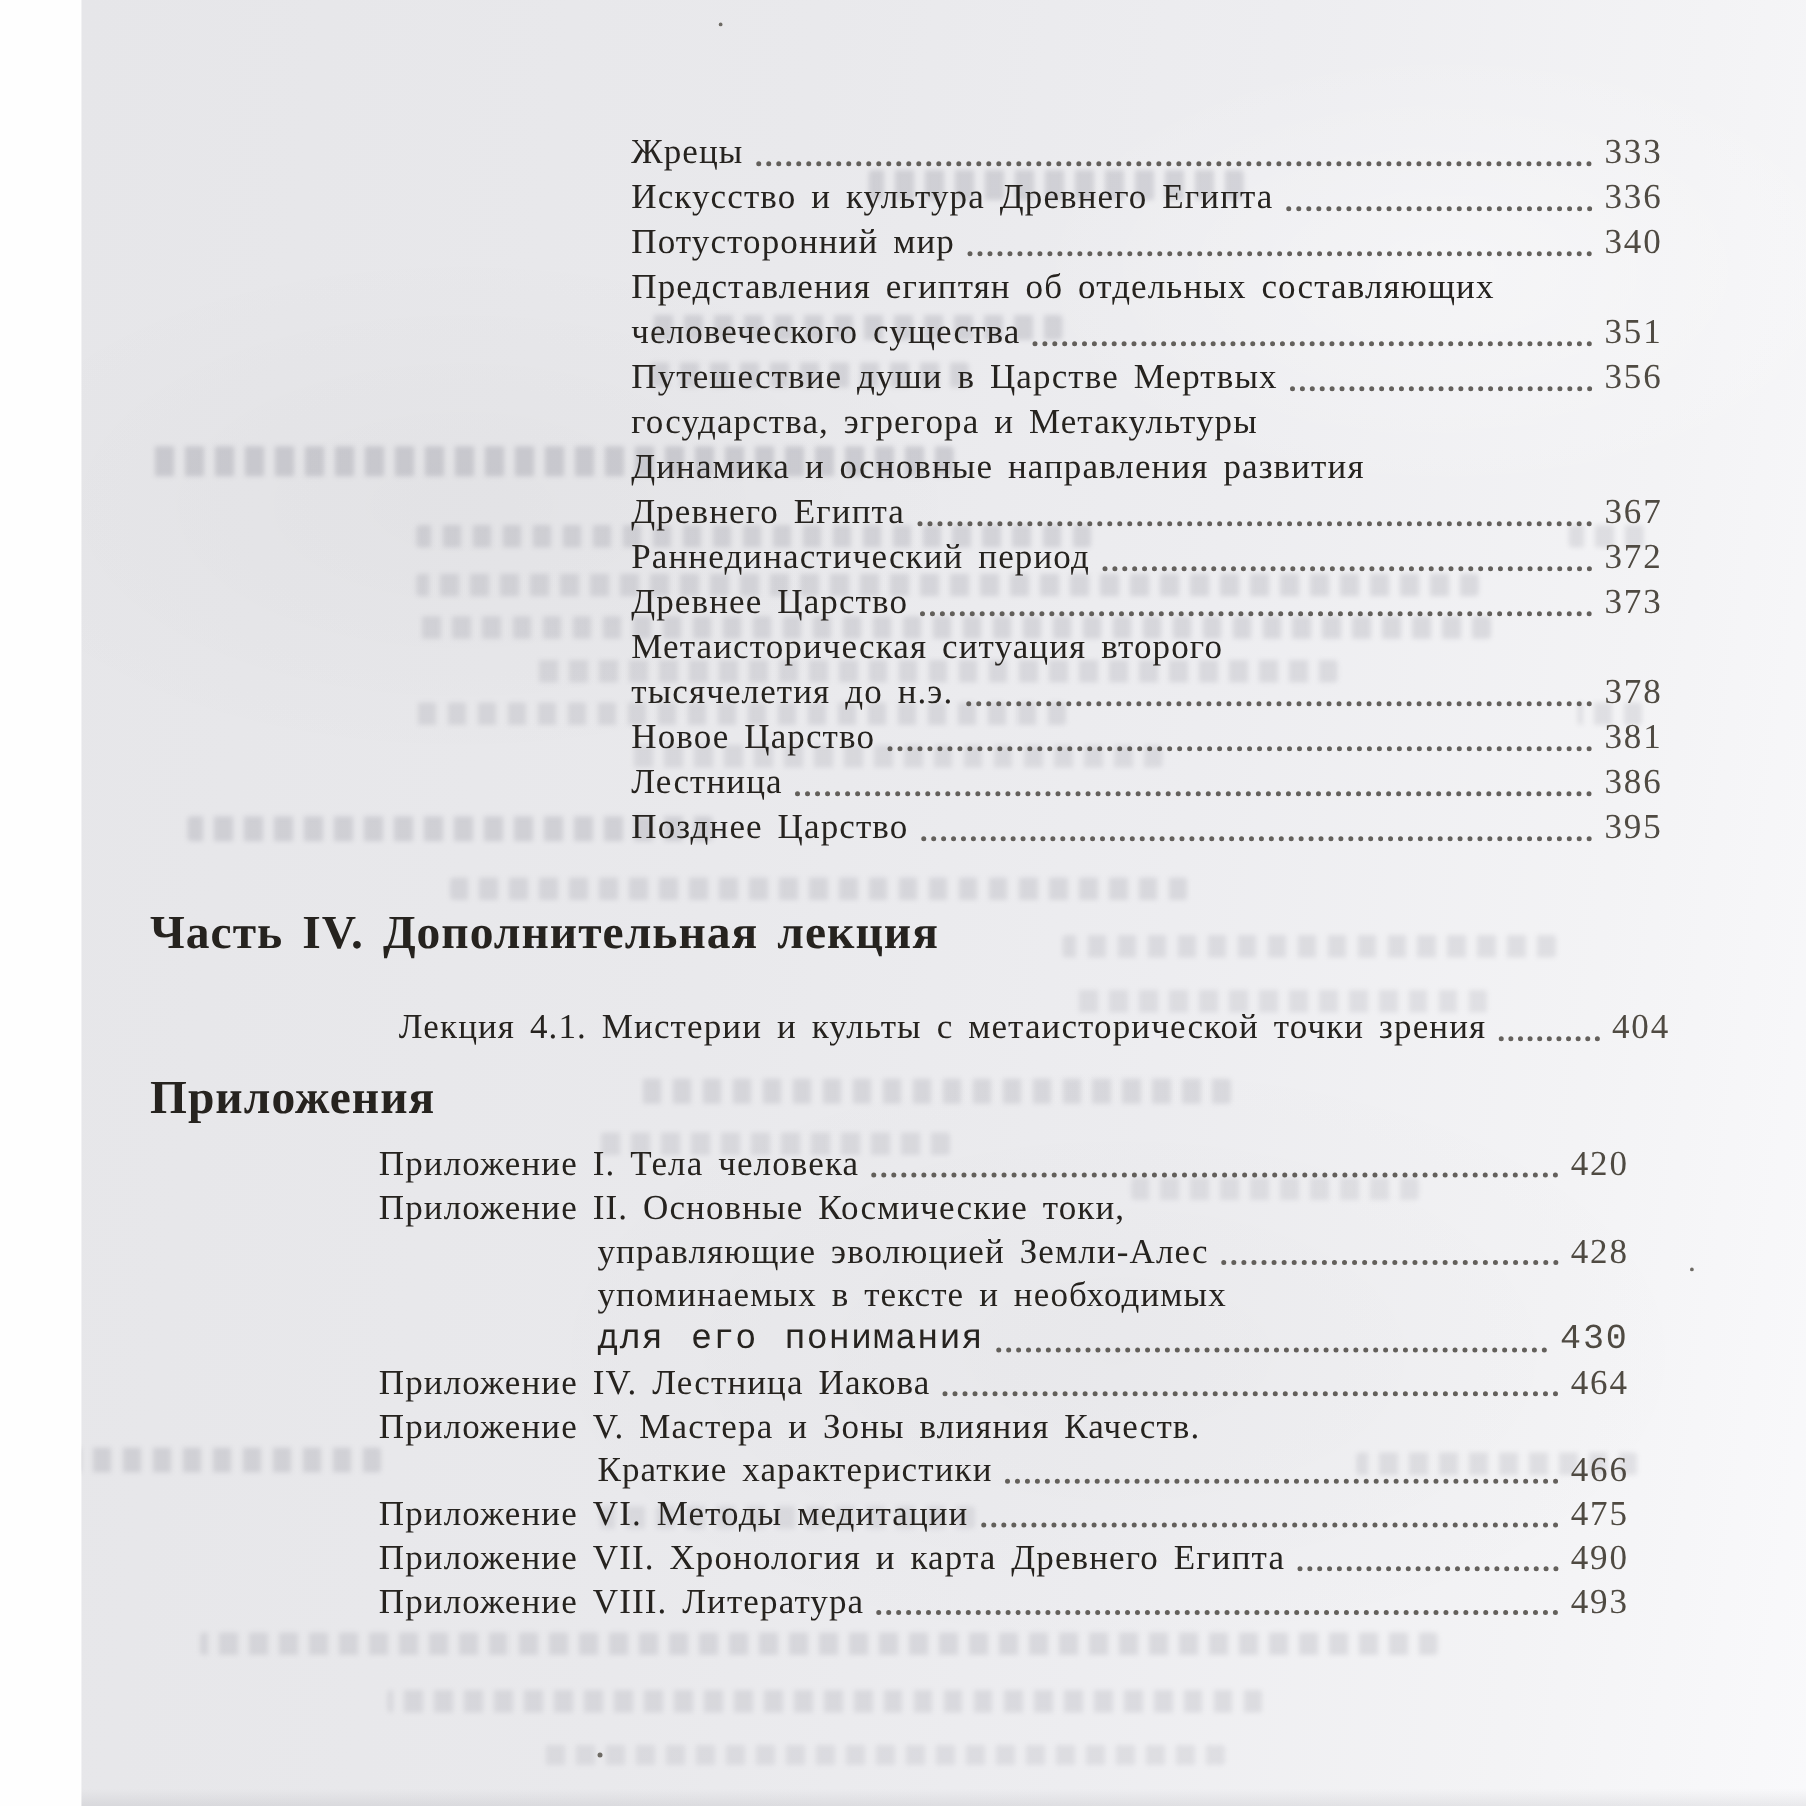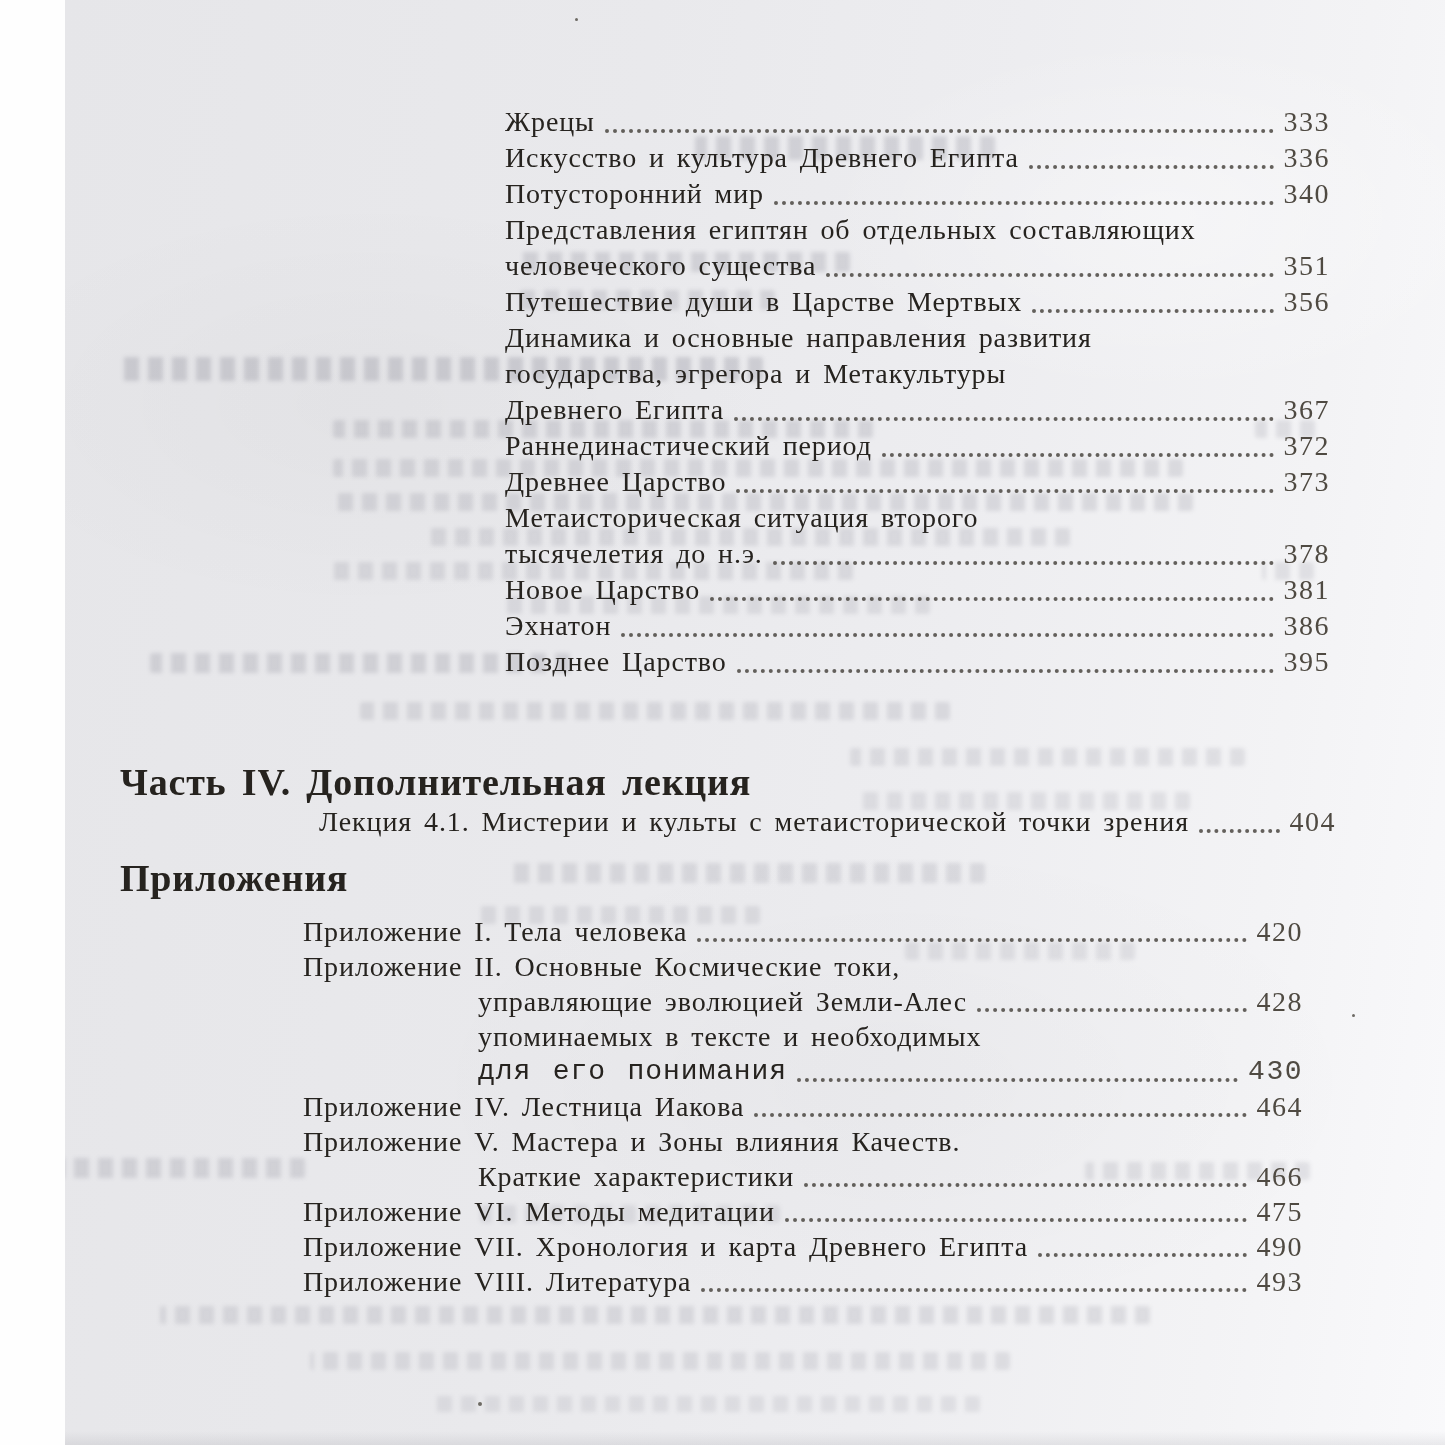--- a/index.html
+++ b/index.html
@@ -116,26 +116,26 @@
       <span class="toc-text">человеческого существа</span>
       <span class="leader"></span>
       <span class="pagenum">351</span>
     </div>
     <div class="toc-row">
       <span class="toc-text">Путешествие души в Царстве Мертвых</span>
       <span class="leader"></span>
       <span class="pagenum">356</span>
     </div>
     <div class="toc-row">
+      <span class="toc-text">государства, эгрегора и Метакультуры</span>
+    </div>
+    <div class="toc-row">
       <span class="toc-text">Динамика и основные направления развития</span>
     </div>
     <div class="toc-row">
-      <span class="toc-text">государства, эгрегора и Метакультуры</span>
-    </div>
-    <div class="toc-row">
       <span class="toc-text">Древнего Египта</span>
       <span class="leader"></span>
       <span class="pagenum">367</span>
     </div>
     <div class="toc-row">
       <span class="toc-text">Раннединастический период</span>
       <span class="leader"></span>
       <span class="pagenum">372</span>
     </div>
     <div class="toc-row">
@@ -150,32 +150,32 @@
       <span class="toc-text">тысячелетия до н.э.</span>
       <span class="leader"></span>
       <span class="pagenum">378</span>
     </div>
     <div class="toc-row">
       <span class="toc-text">Новое Царство</span>
       <span class="leader"></span>
       <span class="pagenum">381</span>
     </div>
     <div class="toc-row">
-      <span class="toc-text">Эхнатон</span>
+      <span class="toc-text">Лестница</span>
       <span class="leader"></span>
       <span class="pagenum">386</span>
     </div>
     <div class="toc-row">
       <span class="toc-text">Позднее Царство</span>
       <span class="leader"></span>
       <span class="pagenum">395</span>
     </div>
   </div>
 
-<div class="heading" style="left:120px;top:760px;">Часть IV. Дополнительная лекция</div>
+<div class="heading" style="left:120px;top:724px;">Часть IV. Дополнительная лекция</div>
 
 <div class="toc-section sec-lecture" id="sec-lecture" style="left:303px;top:806px;width:1017px;margin-left:16px;">
     <div class="toc-row">
       <span class="toc-text">Лекция 4.1. Мистерии и культы с метаисторической точки зрения</span>
       <span class="leader"></span>
       <span class="pagenum">404</span>
     </div>
   </div>
 
 <div class="heading" style="left:120px;top:856px;">Приложения</div>

